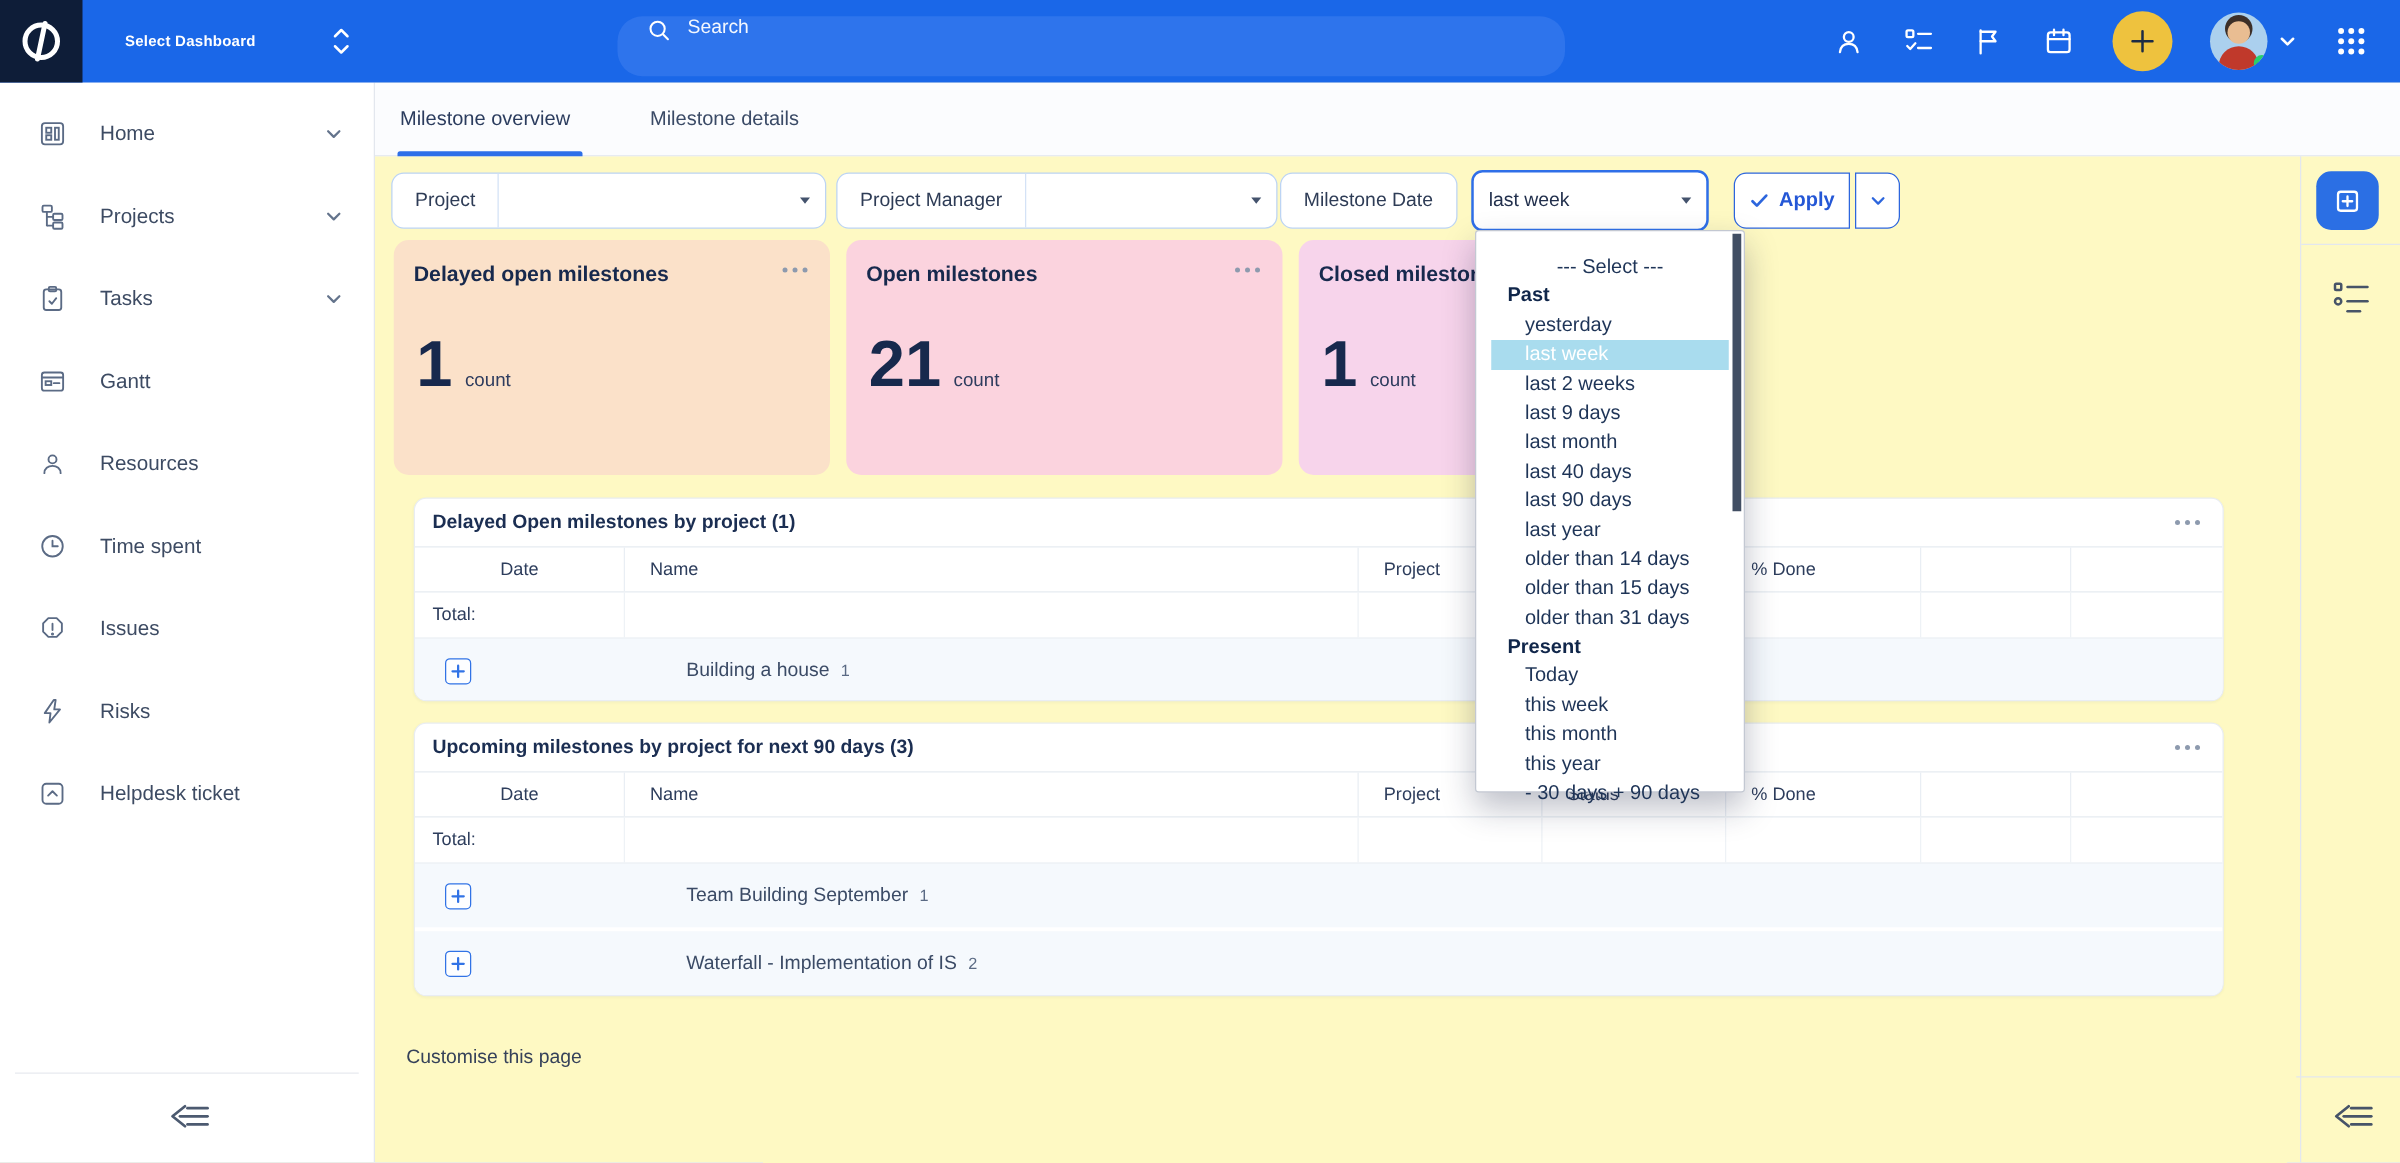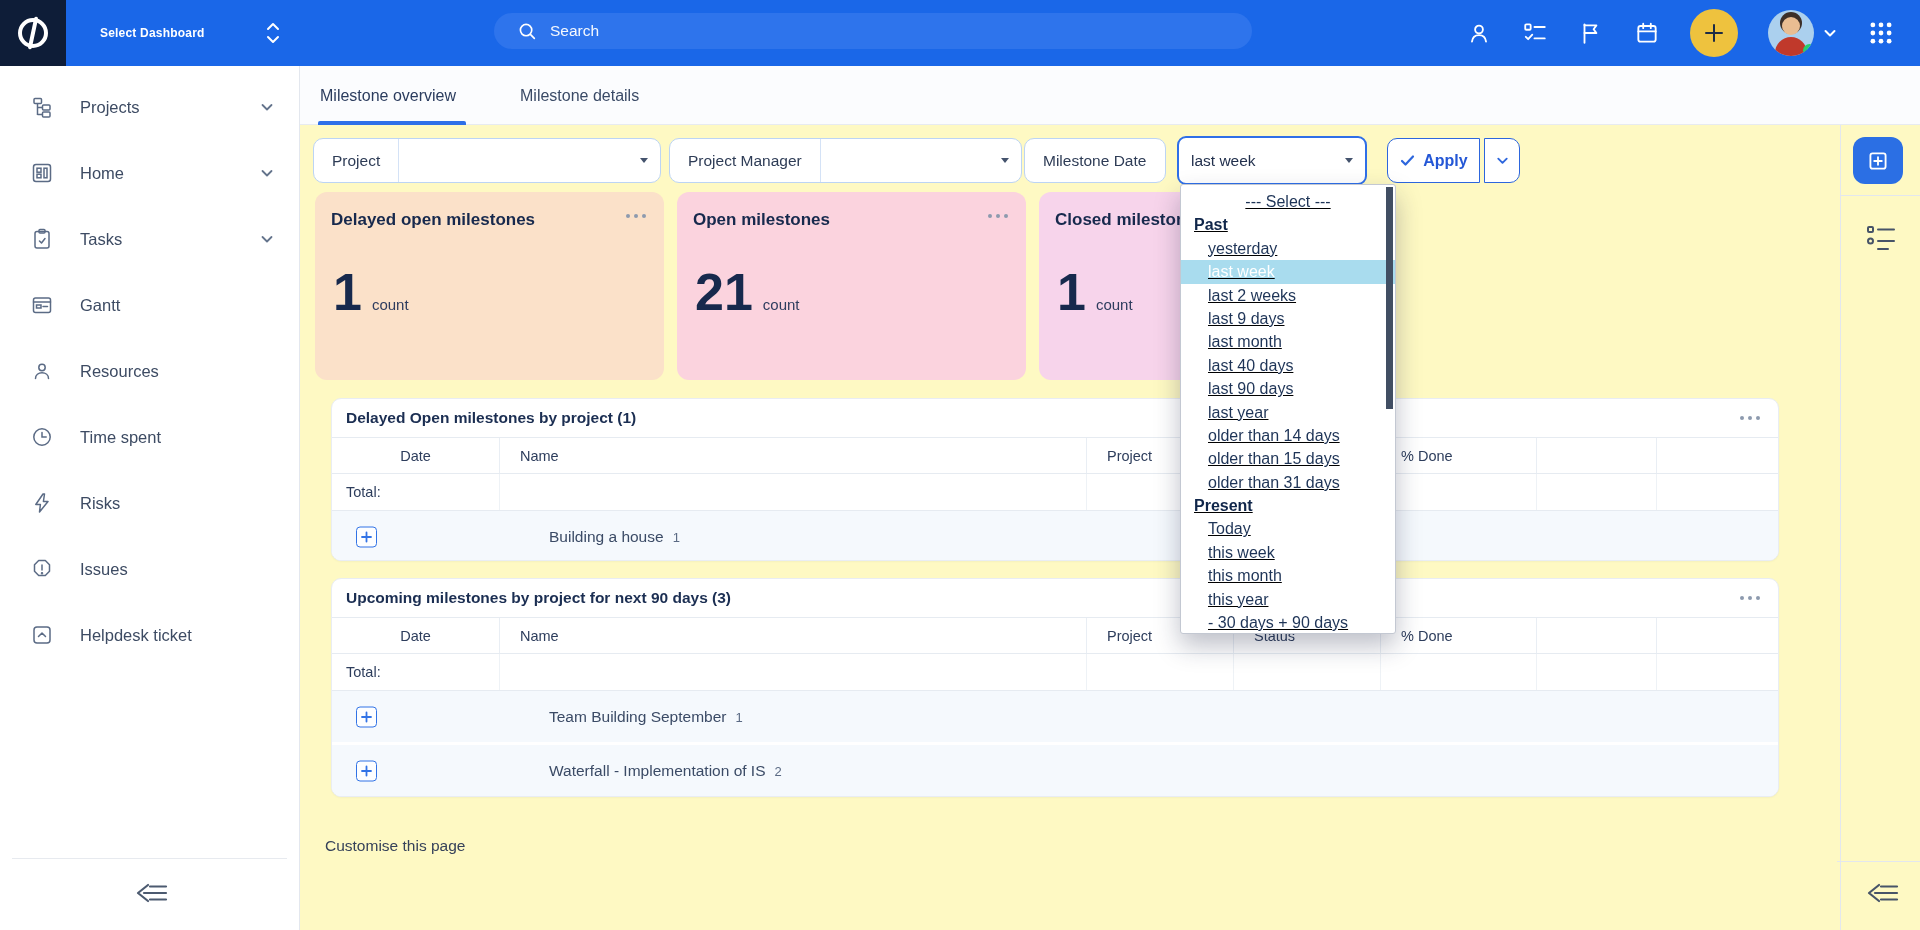--- a/index.html
+++ b/index.html
@@ -5,21 +5,21 @@
   html,body{margin:0;padding:0;background:#dfe4ec;}
   *{box-sizing:border-box;}
   body{font-family:"Liberation Sans","DejaVu Sans",sans-serif;}
   .screen{position:relative;width:1920px;height:930px;background:#eef2f7;overflow:hidden;}
 
   
   .topbar{position:absolute;left:0;top:0;width:1920px;height:66px;background:#1a67e8;z-index:100;}
   .logo{position:absolute;left:0;top:0;width:66px;height:66px;background:#0e1d38;display:flex;align-items:center;justify-content:center;cursor:pointer;}
   .brand{position:absolute;left:100px;top:0;height:66px;display:flex;align-items:center;color:#fff;font-size:12px;font-weight:600;letter-spacing:.2px;}
   .brand-switch{position:absolute;left:262px;top:20px;}
-  .search{position:absolute;left:494px;top:13px;width:758px;height:36px;border-radius:20px;background:#2e74ec;display:flex;align-items:center;padding-left:22px;color:rgba(255,255,255,.95);font-size:15.5px;gap:12px;cursor:text;}
+  .search{position:absolute;left:494px;top:13px;width:758px;height:48px;border-radius:20px;background:#2e74ec;display:flex;align-items:flex-start;padding-left:22px;color:rgba(255,255,255,.95);font-size:15.5px;gap:12px;cursor:text;}
   .top-icons{position:absolute;right:26px;top:0;height:66px;display:flex;align-items:center;gap:30px;}
   .tb-icon{width:26px;height:26px;display:flex;align-items:center;justify-content:center;cursor:pointer;}
   .plus-btn{width:48px;height:48px;border-radius:50%;background:#eec23e;display:flex;align-items:center;justify-content:center;cursor:pointer;}
   .avatar-wrap{display:flex;align-items:center;gap:8px;cursor:pointer;}
   .avatar{position:relative;width:46px;height:46px;border-radius:50%;background:#abd0ee;overflow:hidden;}
   .avatar::before{content:"";position:absolute;left:14px;top:7px;width:18px;height:18px;border-radius:50%;background:#e9bd92;box-shadow:0 -3px 0 2px #3c2f28;}
   .avatar::after{content:"";position:absolute;left:7px;top:27px;width:32px;height:24px;border-radius:16px 16px 0 0;background:#c0392b;}
   .status-dot{position:absolute;right:-2px;bottom:-1px;width:13px;height:13px;border-radius:50%;background:#27cf6e;z-index:2;}
 
   
@@ -85,21 +85,21 @@
   .drow{position:relative;height:51px;background:#f5f9fd;}
   .drow + .drow{border-top:3px solid #fff;height:54px;}
   .expand-btn{position:absolute;left:24px;top:50%;transform:translateY(-50%);width:21px;height:21px;border:1.5px solid #3173e6;border-radius:4px;background:#fdfeff;display:flex;align-items:center;justify-content:center;cursor:pointer;}
   .drow .rname{position:absolute;left:189px;top:50%;transform:translateY(-50%);font-size:15.5px;color:#3b4b66;cursor:pointer;margin-left:28px;}
   .drow .rcount{font-size:13px;color:#5a6a84;margin-left:9px;}
 
   .customise{position:absolute;left:25px;top:771px;font-size:15.5px;color:#36425a;cursor:pointer;}
 
   
   .dropdown{position:absolute;left:880px;top:118px;width:216px;height:450px;background:#fff;border:1px solid #c3c8d2;border-radius:3px;box-shadow:0 12px 26px rgba(20,30,60,.28);z-index:60;}
-  .dropdown ul{list-style:none;margin:0;padding:5px 0 0 0;text-decoration:underline;}
+  .dropdown ul{list-style:none;margin:12px;padding:5px 0 0 0;}
   .dropdown li{height:23.4px;line-height:23.4px;font-size:16px;color:#1e3457;padding-left:27px;white-space:nowrap;cursor:pointer;}
   .dropdown li.group{font-weight:700;color:#10264a;padding-left:13px;cursor:default;}
   .dropdown li.center{text-align:center;padding-left:0;}
   .dropdown li.sel{background:#a9dcee;color:#ffffff;}
   .dd-thumb{position:absolute;right:2px;top:2px;width:7px;height:222px;background:#414e63;cursor:grab;}
 
   
   .rail{position:absolute;right:0;top:59px;bottom:0;width:80px;border-left:1px solid #e3e7ee;}
   .rail-add{position:absolute;left:12px;top:12px;width:50px;height:47px;border-radius:12px;background:#2b6fe4;display:flex;align-items:center;justify-content:center;cursor:pointer;}
   .rail-div1{position:absolute;left:0;right:0;top:70px;height:1px;background:#e3e7ee;}
@@ -190,49 +190,49 @@
             <circle cx="19.5" cy="19.5" r="2.2"></circle>
         </svg>
       </span>
     </div>
   </header>
 
   <aside class="sidebar">
     <nav class="side-nav">
       <div class="side-item">
         <svg width="24" height="24" viewBox="0 0 24 24" fill="none" stroke="currentColor" stroke-width="1.5">
+          <rect x="3.5" y="3.5" width="17" height="17" rx="2.5"></rect>
+            <rect x="7" y="7.2" width="4" height="4"></rect>
+            <rect x="7" y="13.2" width="4" height="3.6"></rect>
+            <rect x="14" y="7.2" width="3" height="9.6"></rect>
+        </svg>
+        <span class="lbl">Home</span>
+        <span class="chev">
+          <svg width="16" height="16" viewBox="0 0 16 16" fill="none" stroke="currentColor" stroke-width="1.8" stroke-linecap="round" stroke-linejoin="round">
+              <path d="M3.5 6l4.5 4.5L12.5 6"></path>
+            </svg>
+        </span>
+      </div>
+      <div class="side-item">
+        <svg width="24" height="24" viewBox="0 0 24 24" fill="none" stroke="currentColor" stroke-width="1.5">
           <rect x="4" y="3.5" width="7.5" height="5" rx="1"></rect>
             <path d="M7.5 8.5V20"></path>
             <path d="M7.5 12.5h5"></path>
             <path d="M7.5 19.5h5"></path>
             <rect x="12.5" y="10" width="7.5" height="5" rx="1"></rect>
             <rect x="12.5" y="17" width="7.5" height="5" rx="1"></rect>
         </svg>
         <span class="lbl">Projects</span>
         <span class="chev">
           <svg width="16" height="16" viewBox="0 0 16 16" fill="none" stroke="currentColor" stroke-width="1.8" stroke-linecap="round" stroke-linejoin="round">
               <path d="M3.5 6l4.5 4.5L12.5 6"></path>
             </svg>
         </span>
       </div>
       <div class="side-item">
-        <svg width="24" height="24" viewBox="0 0 24 24" fill="none" stroke="currentColor" stroke-width="1.5">
-          <rect x="3.5" y="3.5" width="17" height="17" rx="2.5"></rect>
-            <rect x="7" y="7.2" width="4" height="4"></rect>
-            <rect x="7" y="13.2" width="4" height="3.6"></rect>
-            <rect x="14" y="7.2" width="3" height="9.6"></rect>
-        </svg>
-        <span class="lbl">Home</span>
-        <span class="chev">
-          <svg width="16" height="16" viewBox="0 0 16 16" fill="none" stroke="currentColor" stroke-width="1.8" stroke-linecap="round" stroke-linejoin="round">
-              <path d="M3.5 6l4.5 4.5L12.5 6"></path>
-            </svg>
-        </span>
-      </div>
-      <div class="side-item">
         <svg width="24" height="24" viewBox="0 0 24 24" fill="none" stroke="currentColor" stroke-width="1.5" stroke-linecap="round" stroke-linejoin="round">
           <rect x="5" y="4.5" width="14" height="16.5" rx="2"></rect>
             <rect x="9" y="2.5" width="6" height="3.5" rx="1"></rect>
             <path d="M9.5 14l2 2 3.5-4.5"></path>
         </svg>
         <span class="lbl">Tasks</span>
         <span class="chev">
           <svg width="16" height="16" viewBox="0 0 16 16" fill="none" stroke="currentColor" stroke-width="1.8" stroke-linecap="round" stroke-linejoin="round">
               <path d="M3.5 6l4.5 4.5L12.5 6"></path>
             </svg>
@@ -256,31 +256,31 @@
       </div>
       <div class="side-item">
         <svg width="24" height="24" viewBox="0 0 24 24" fill="none" stroke="currentColor" stroke-width="1.5" stroke-linecap="round">
           <circle cx="12" cy="12" r="8.2"></circle>
             <path d="M12 7.5V12h4.2"></path>
         </svg>
         <span class="lbl">Time spent</span>
       </div>
       <div class="side-item">
         <svg width="24" height="24" viewBox="0 0 24 24" fill="none" stroke="currentColor" stroke-width="1.5" stroke-linejoin="round">
-          <path d="M13 3L5.8 13.5h4.6L9.5 21 18 10.5h-4.6L14.5 3z"></path>
-        </svg>
-        <span class="lbl">Risks</span>
-      </div>
-      <div class="side-item">
-        <svg width="24" height="24" viewBox="0 0 24 24" fill="none" stroke="currentColor" stroke-width="1.5" stroke-linejoin="round">
           <path d="M8.7 3.5h6.6l4.2 4.2v6.6l-4.2 4.2H8.7l-4.2-4.2V7.7z"></path>
             <path d="M12 8v5" stroke-linecap="round"></path>
             <circle cx="12" cy="16.2" r="0.5" fill="currentColor"></circle>
         </svg>
         <span class="lbl">Issues</span>
+      </div>
+      <div class="side-item">
+        <svg width="24" height="24" viewBox="0 0 24 24" fill="none" stroke="currentColor" stroke-width="1.5" stroke-linejoin="round">
+          <path d="M13 3L5.8 13.5h4.6L9.5 21 18 10.5h-4.6L14.5 3z"></path>
+        </svg>
+        <span class="lbl">Risks</span>
       </div>
       <div class="side-item">
         <svg width="24" height="24" viewBox="0 0 24 24" fill="none" stroke="currentColor" stroke-width="1.5" stroke-linecap="round" stroke-linejoin="round">
           <rect x="4" y="4" width="16" height="16" rx="3"></rect>
             <path d="M8.5 13.5L12 10l3.5 3.5"></path>
         </svg>
         <span class="lbl">Helpdesk ticket</span>
       </div>
     </nav>
     <div class="side-foot-divider"></div>

